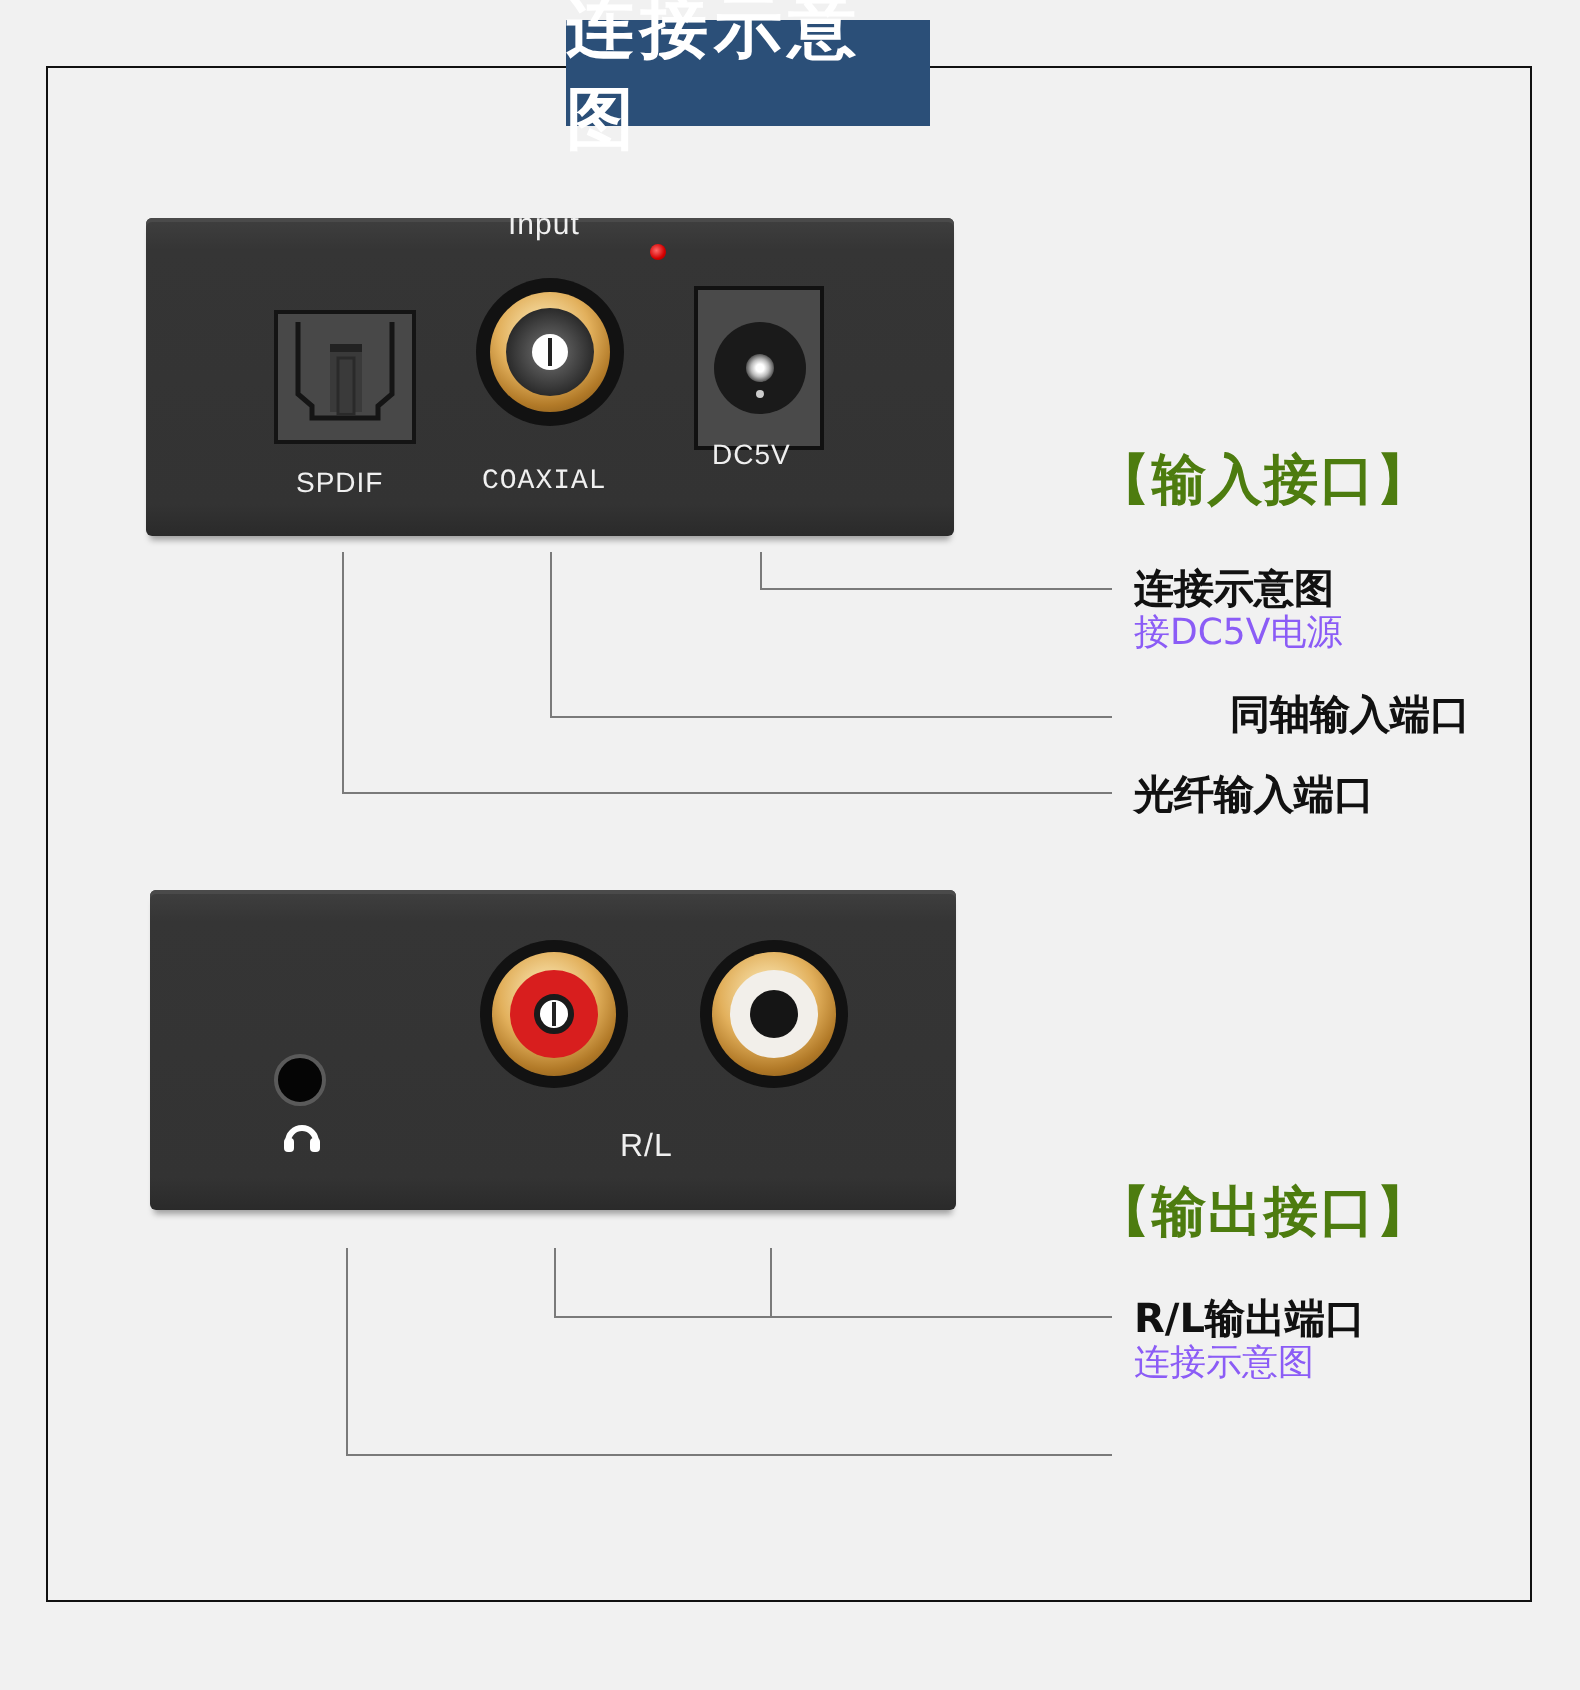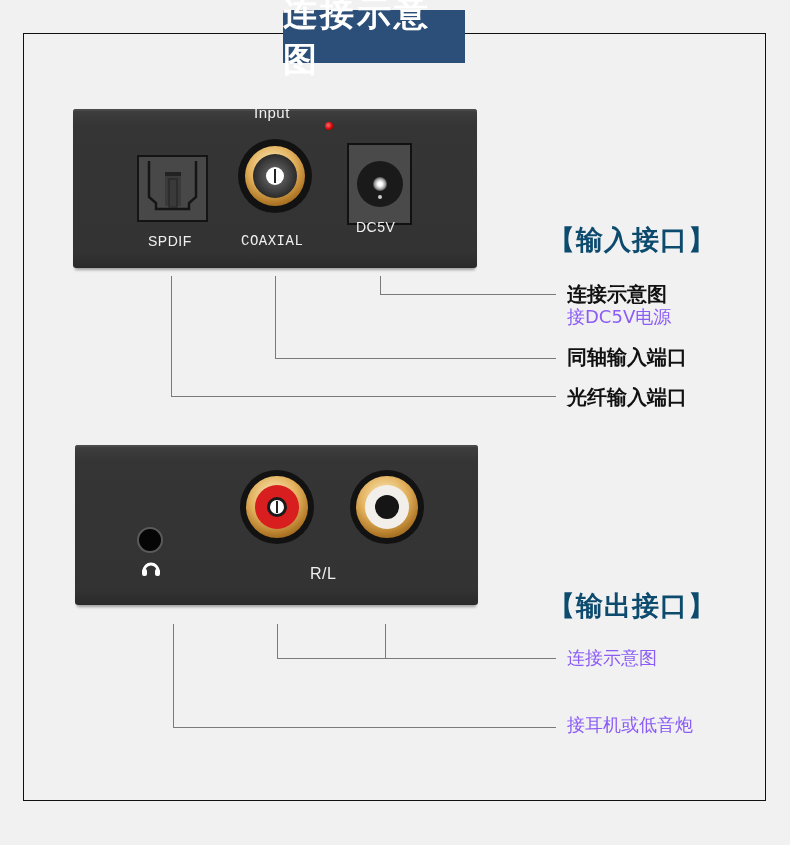--- a/index.html
+++ b/index.html
@@ -68,21 +68,21 @@
   .aux-jack {
     position: absolute; left: 137px; top: 527px; width: 26px; height: 26px; border-radius: 50%;
     background: #050505; border: 2px solid #5a5a5a; box-sizing: border-box;
   }
   .headphone-icon { position: absolute; left: 141px; top: 559px; }
   .line { position: absolute; background: #7a7a7a; }
   .v { width: 1px; }
   .h { height: 1px; }
   .label-group { position: absolute; left: 567px; }
   .heading {
-    position: absolute; font-size: 27px; font-weight: bold; color: #0c4a6e; letter-spacing: 1px;
+    position: absolute; font-size: 27px; font-weight: bold; color: #4d7c0f; letter-spacing: 1px;
     white-space: nowrap;
   }
   .main-label { font-size: 20px; font-weight: bold; color: #111; line-height: 24px; white-space: nowrap; }
   .sub-label { font-size: 18px; color: #8b5cf6; line-height: 22px; white-space: nowrap; }
 </style>
 </head>
 <body>
 
 <div class="frame"></div>
 
@@ -126,21 +126,21 @@
 <div class="line v" style="left:275px;top:276px;height:83px;"></div>
 <div class="line h" style="left:275px;top:358px;width:281px;"></div>
 <div class="line v" style="left:171px;top:276px;height:121px;"></div>
 <div class="line h" style="left:171px;top:396px;width:385px;"></div>
 
 <div class="heading" style="left:548px;top:222px;">【输入接口】</div>
 <div class="label-group" style="top:282px;">
   <div class="main-label">连接示意图</div>
   <div class="sub-label">接DC5V电源</div>
 </div>
-<div class="label-group" style="top:345px;">
+<div class="label-group" style="top:345px;margin-left:48px;">
   <div class="main-label">同轴输入端口</div>
 </div>
 <div class="label-group" style="top:385px;">
   <div class="main-label">光纤输入端口</div>
 </div>
 
 <div class="panel panel-out"></div>
 
 <div class="aux-jack"></div>
 <svg class="headphone-icon" width="20" height="18" viewBox="0 0 20 18">
@@ -168,17 +168,17 @@
 <div class="port-label" style="left:310px;top:565px;font-size:16px;">R/L</div>
 
 <div class="line v" style="left:277px;top:624px;height:35px;"></div>
 <div class="line v" style="left:385px;top:624px;height:35px;"></div>
 <div class="line h" style="left:277px;top:658px;width:279px;"></div>
 <div class="line v" style="left:173px;top:624px;height:104px;"></div>
 <div class="line h" style="left:173px;top:727px;width:383px;"></div>
 
 <div class="heading" style="left:548px;top:588px;">【输出接口】</div>
 <div class="label-group" style="top:647px;">
+  <div class="main-label">R/L输出端口</div>
   <div class="sub-label">连接示意图</div>
 </div>
 <div class="label-group" style="top:714px;">
-  <div class="sub-label">接耳机或低音炮</div>
 </div>
 
 </body></html>

